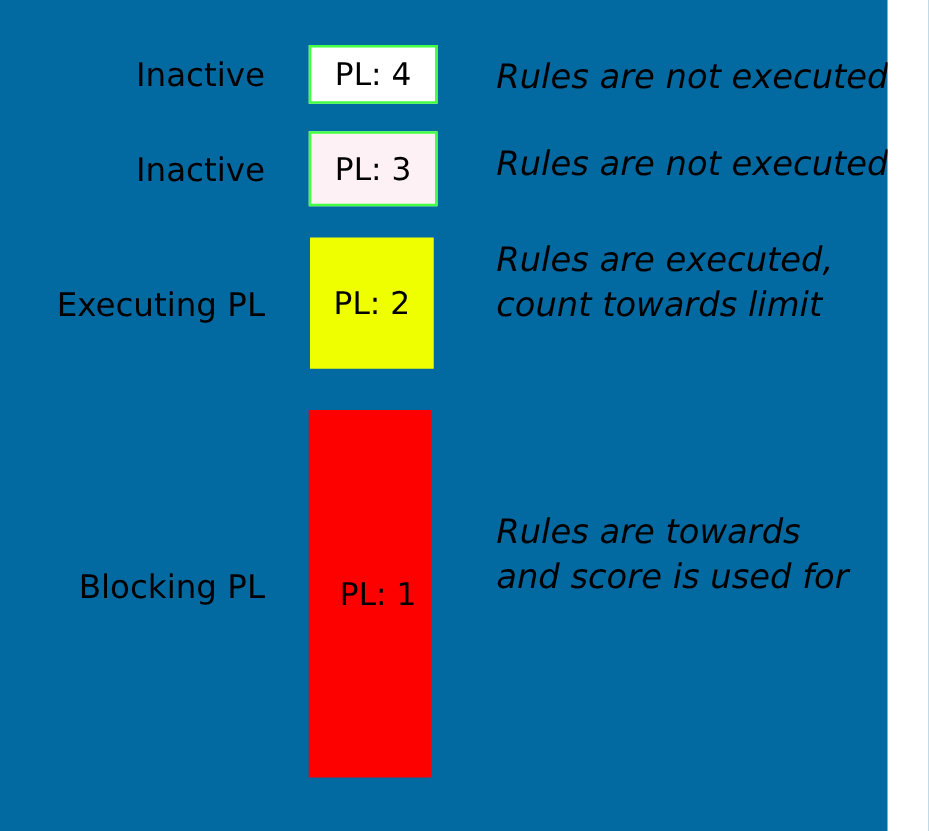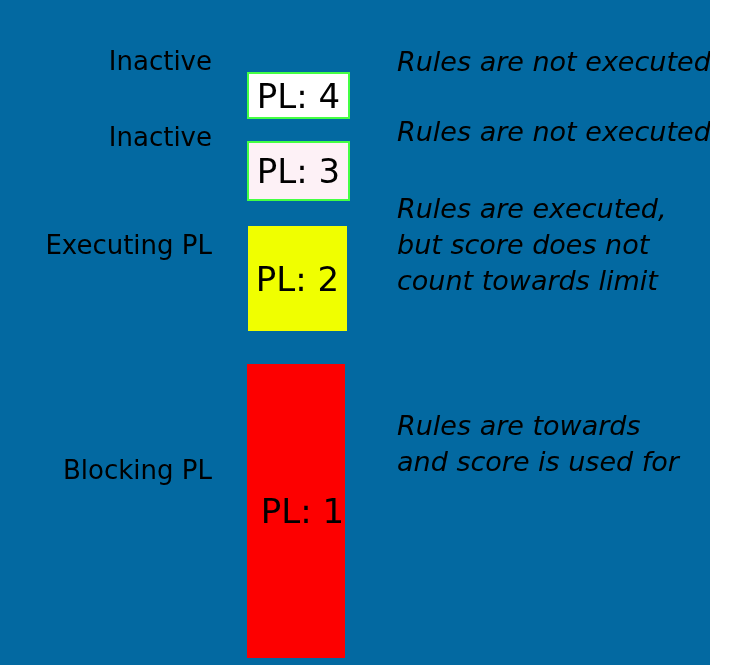--- a/index.html
+++ b/index.html
@@ -30,23 +30,22 @@
   .label-pl2 { top: 228px; }
   .label-pl1 { top: 453px; }
 
   
   .pl-box {
     position: absolute;
     box-sizing: border-box;
     display: flex;
     align-items: center;
     justify-content: center;
-    font-size: 34px;
+    font-size: 25px;
     white-space: nowrap;
-    margin-top: 36px;
   }
   .box-pl4 { left: 247px; top: 36px;  width: 103px; height: 47px;  border: 2px solid; }
   .box-pl3 { left: 247px; top: 105px; width: 103px; height: 60px;  border: 2px solid; }
   .box-pl2 { left: 248px; top: 190px; width: 99px;  height: 105px; border: none; justify-content: center; }
   .box-pl1 { left: 247px; top: 328px; width: 98px;  height: 294px; border: none; }
 
   
   .row-desc {
     position: absolute;
     left: 397px;
@@ -80,21 +79,20 @@
   <div class="row-desc desc-pl3">
     <div>Rules are not executed</div>
   </div>
 
   <div class="row-label label-pl2">Executing PL</div>
   <div class="pl-box box-pl2" style="background-color: rgb(240, 255, 0);">
     <span>PL: 2</span>
   </div>
   <div class="row-desc desc-pl2">
     <div>Rules are executed,</div>
-    <div>but score does not</div>
     <div>count towards limit</div>
   </div>
 
   <div class="row-label label-pl1">Blocking PL</div>
   <div class="pl-box box-pl1" style="background-color: rgb(253, 0, 0); padding-left: 13px;">
     <span>PL: 1</span>
   </div>
   <div class="row-desc desc-pl1">
     <div>Rules are towards</div>
     <div>and score is used for</div>

